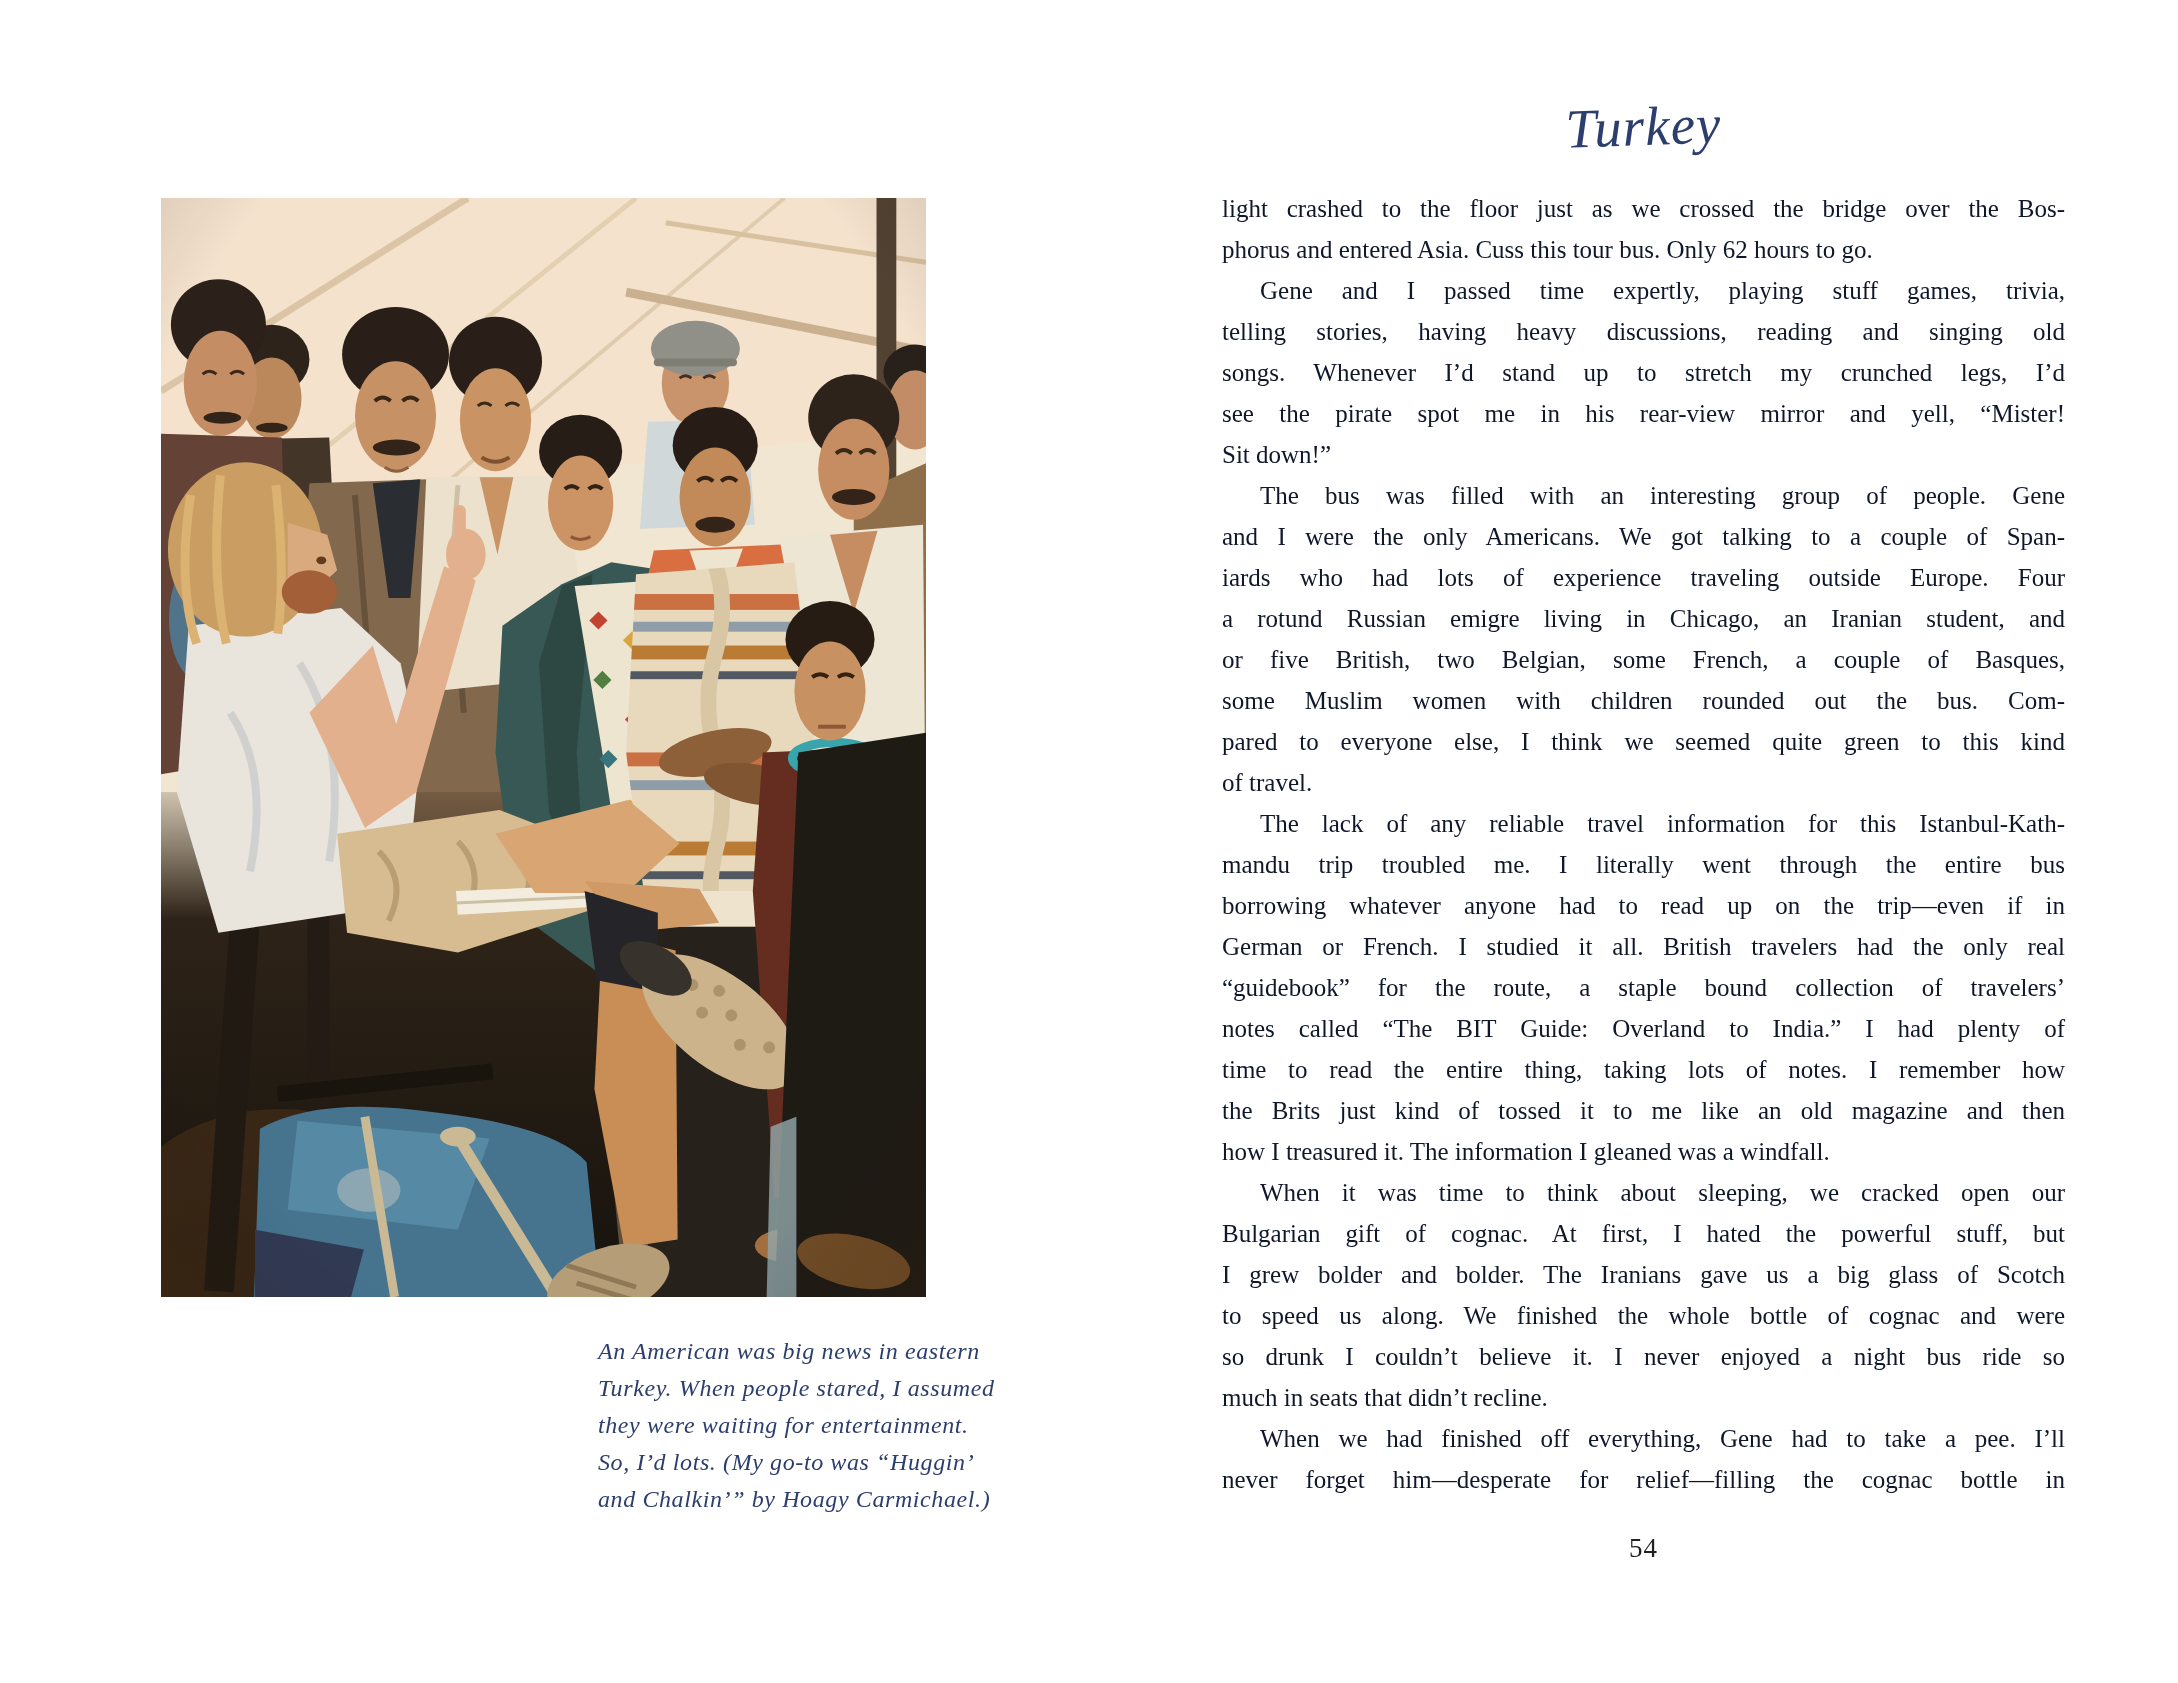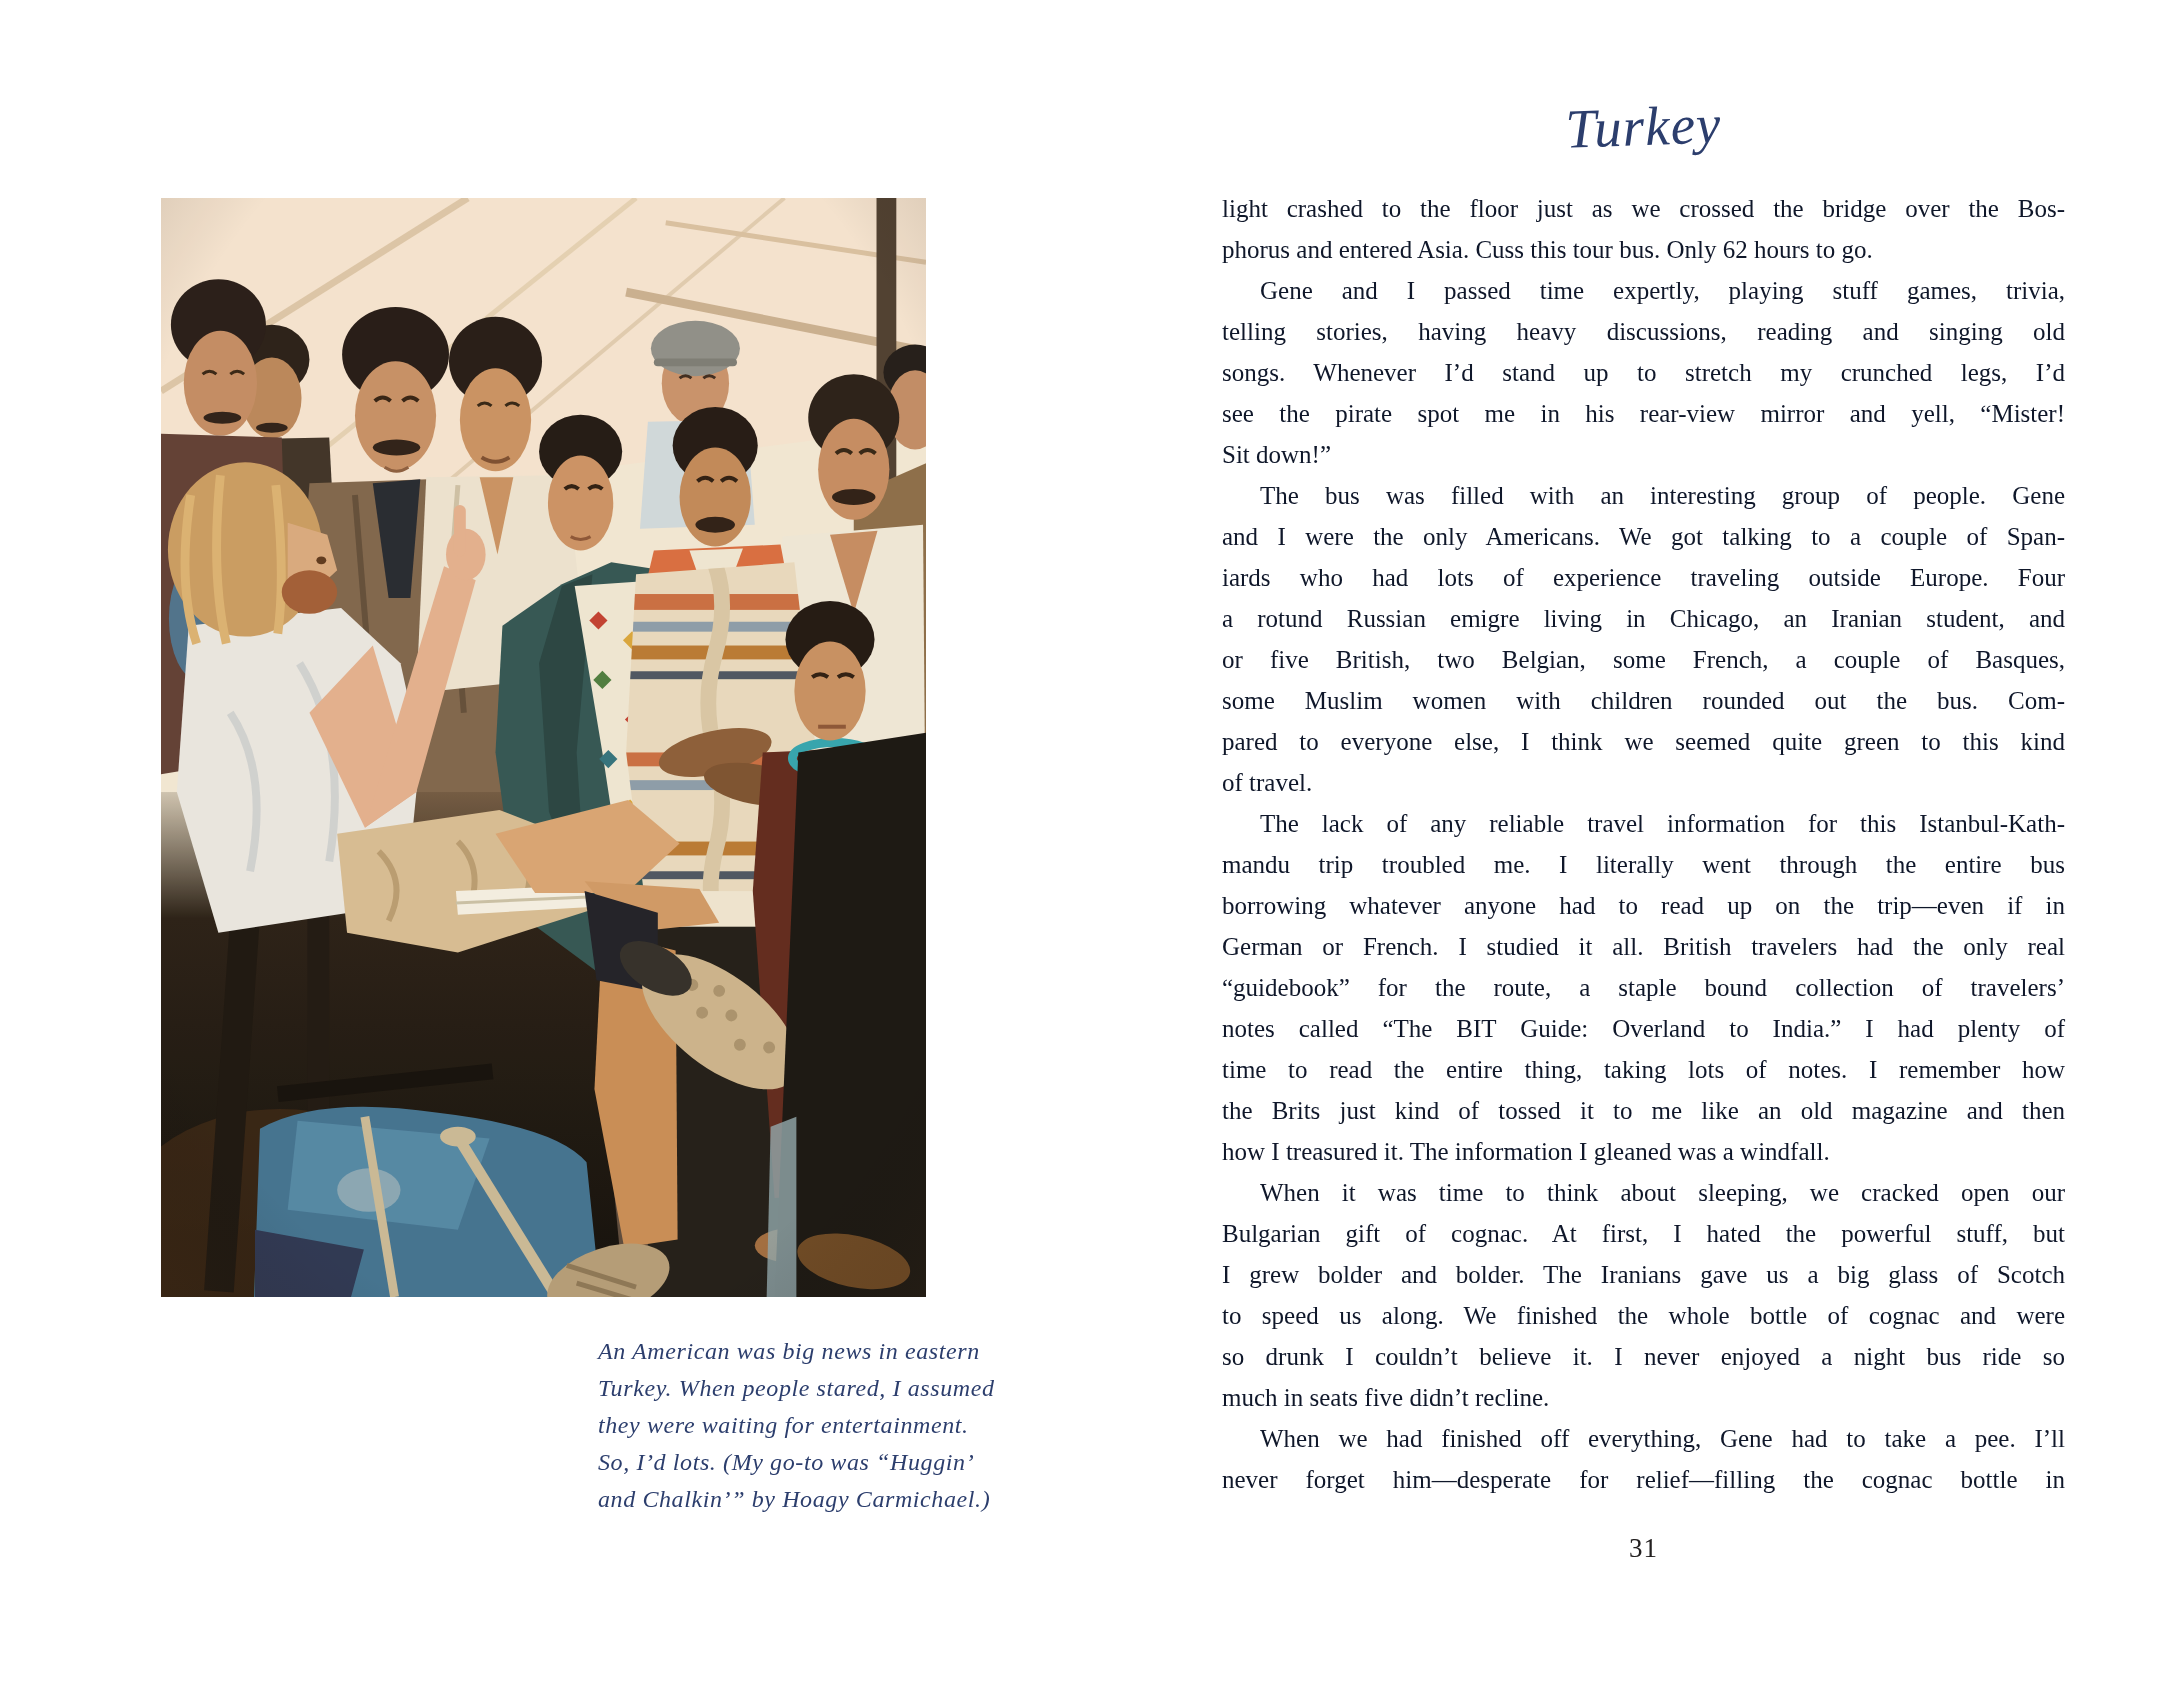--- a/index.html
+++ b/index.html
@@ -288,22 +288,22 @@
         <div class="body-line">“guidebook” for the route, a staple bound collection of travelers’</div>
         <div class="body-line">notes called “The BIT Guide: Overland to India.” I had plenty of</div>
         <div class="body-line">time to read the entire thing, taking lots of notes. I remember how</div>
         <div class="body-line">the Brits just kind of tossed it to me like an old magazine and then</div>
         <div class="body-line para-end">how I treasured it. The information I gleaned was a windfall.</div>
         <div class="body-line indent">When it was time to think about sleeping, we cracked open our</div>
         <div class="body-line">Bulgarian gift of cognac. At first, I hated the powerful stuff, but</div>
         <div class="body-line">I grew bolder and bolder. The Iranians gave us a big glass of Scotch</div>
         <div class="body-line">to speed us along. We finished the whole bottle of cognac and were</div>
         <div class="body-line">so drunk I couldn’t believe it. I never enjoyed a night bus ride so</div>
-        <div class="body-line para-end">much in seats five didn’t recline.</div>
+        <div class="body-line para-end">much in seats that didn’t recline.</div>
         <div class="body-line indent">When we had finished off everything, Gene had to take a pee. I’ll</div>
         <div class="body-line">never forget him—desperate for relief—filling the cognac bottle in</div>
       </div>
 
-    <div class="page-number">31</div>
+    <div class="page-number">54</div>
   </div>
 
 </div>
 
 
 </body></html>

